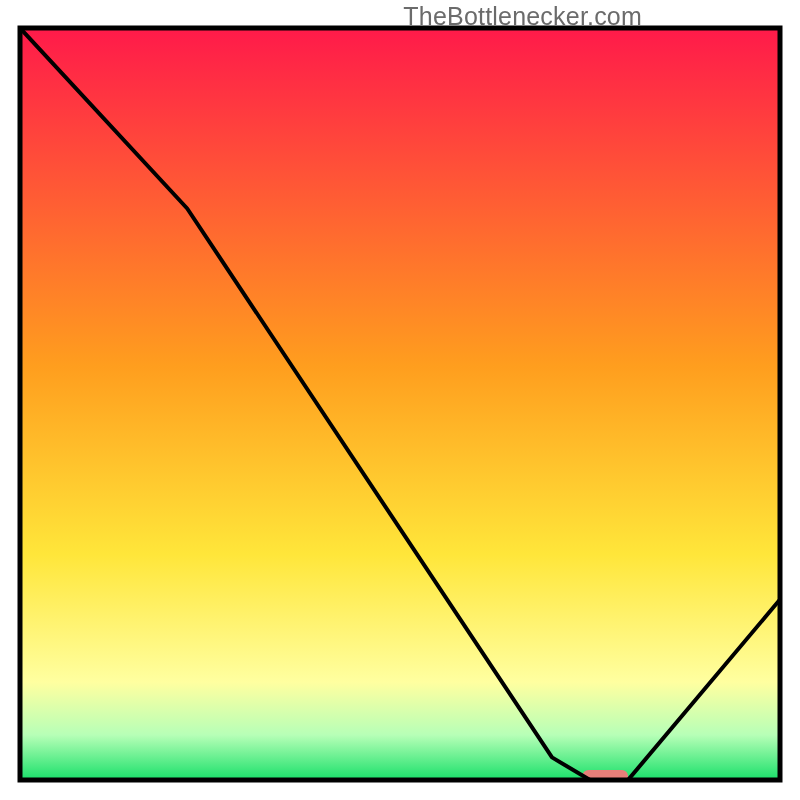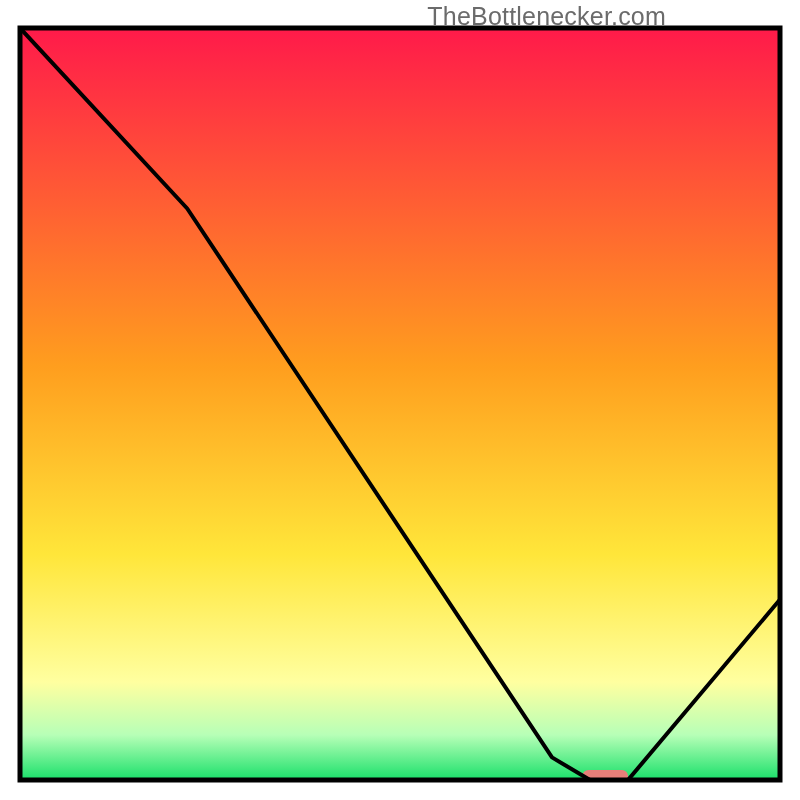--- a/index.html
+++ b/index.html
@@ -7,21 +7,20 @@
     padding: 0;
     width: 800px;
     height: 800px;
     background: #ffffff;
     font-family: Arial, Helvetica, sans-serif;
   }
   .container {
     position: relative;
     width: 656px;
     height: 800px;
-    padding-left: 24px;
   }
   .watermark {
     position: absolute;
     top: 2px;
     right: 14px;
     color: #6b6b6b;
     font-size: 25px;
     font-weight: 500;
     letter-spacing: 0.2px;
     z-index: 10;

